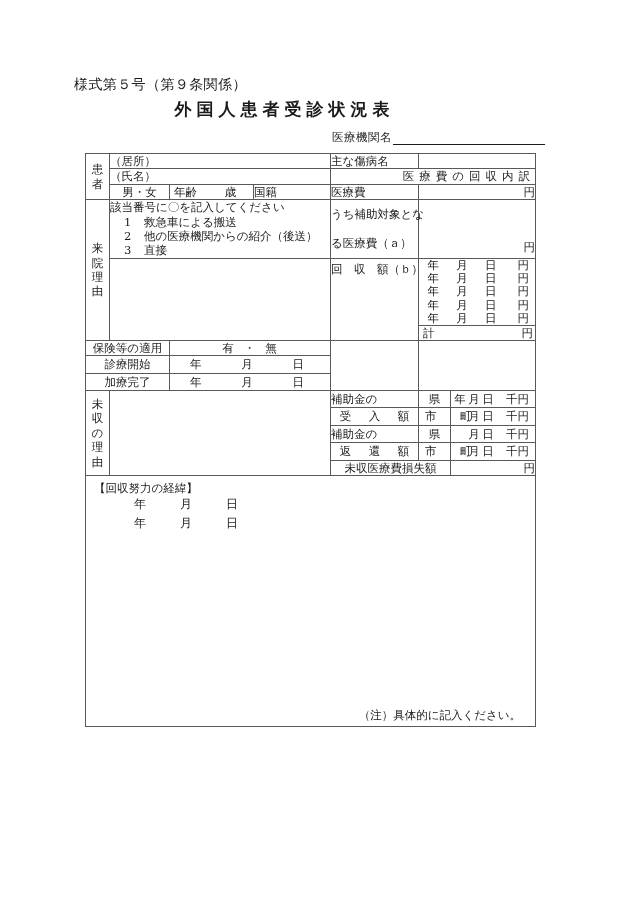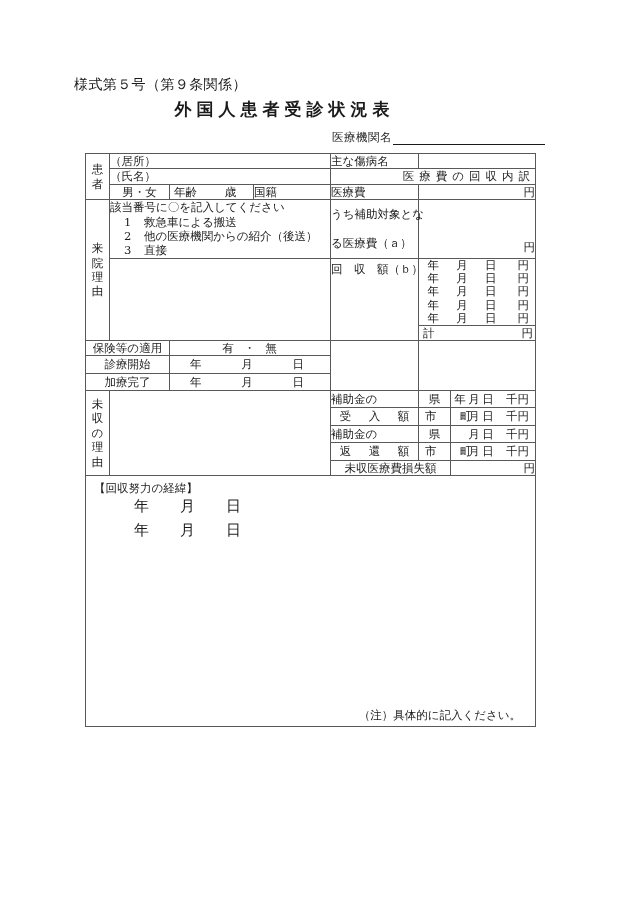--- a/index.html
+++ b/index.html
@@ -156,21 +156,21 @@
   .sp1 { letter-spacing: 3px; text-indent: 3px; text-align: center; }
 
   
   .effort-head {
     padding: 5px 0 0 8px;
     font-size: 11.5px;
     white-space: nowrap;
   }
   .effort-line {
     padding-left: 48px;
-    font-size: 15px;
+    font-size: 12px;
     white-space: nowrap;
     line-height: 1.55;
   }
   .effort-line .m { display: inline-block; width: 46px; }
   .effort-line .d { display: inline-block; width: 46px; }
   .note {
     text-align: right;
     padding: 0 14px 4px 0;
     font-size: 11.5px;
     white-space: nowrap;

